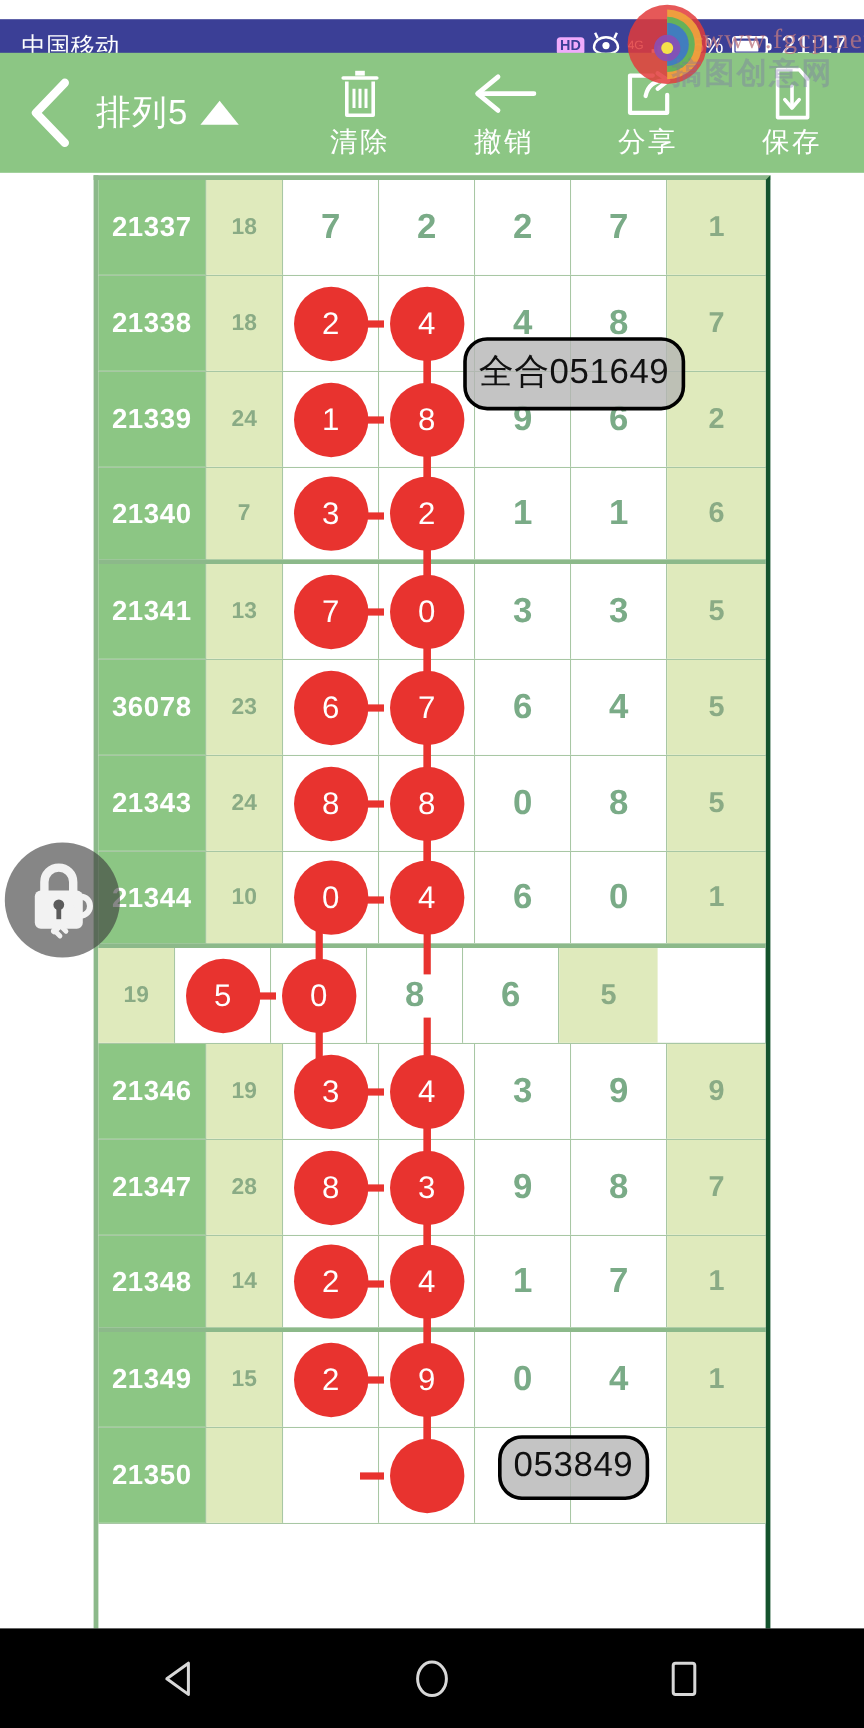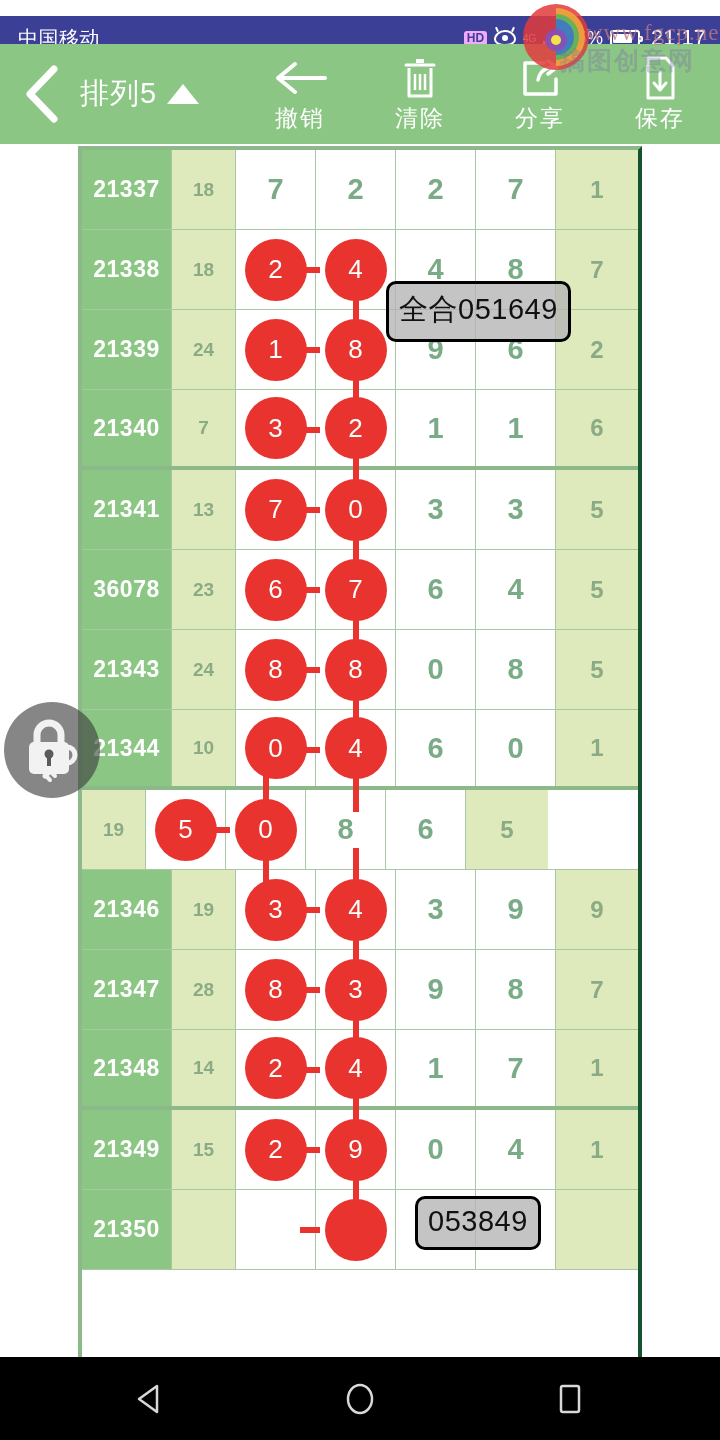--- a/index.html
+++ b/index.html
@@ -116,21 +116,21 @@
   .vdash{
     position:absolute; z-index:1;
     left:50%; margin-left:-3px; top:58px; width:6px; height:44px; background:#e8332f;
   }
   .vdash.top{ top:-22px; height:42px; }
 
   
   .tip{
     position:absolute; z-index:40;
     background:rgba(180,180,180,.78);
-    border:3px solid #000000; border-radius:10px;
+    border:3px solid #000000; border-radius:20px;
     color:#111111; font-size:29px; letter-spacing:.5px;
     padding:6px 10px 9px;
     white-space:nowrap;
   }
   #tip-allsum{ left:386px; top:281px; }
   #tip-next{ left:415px; top:1196px; }
 
   
   .floatlock{
     position:absolute; z-index:50; left:4px; top:702px;
@@ -198,40 +198,40 @@
   </div>
   <div class="title-wrap">
     <span class="title-txt">排列5</span>
     <span class="tri-up"></span>
   </div>
 
   <div class="tool-items">
 
     <div class="tool-btn">
       <span class="tool-ico">
-        <svg width="54" height="34" viewBox="0 0 54 34" aria-hidden="true">
-          <line x1="52" y1="17" x2="6" y2="17" stroke="#fff" stroke-width="4" stroke-linecap="round"></line>
-          <polyline points="22,3 5,17 22,31" fill="none" stroke="#fff" stroke-width="4" stroke-linecap="round" stroke-linejoin="round"></polyline>
-        </svg>
-      </span>
-      <span class="tool-lab">撤销</span>
-    </div>
-
-    <div class="tool-btn">
-      <span class="tool-ico">
         <svg width="38" height="44" viewBox="0 0 38 44" aria-hidden="true">
           <line x1="5" y1="9" x2="33" y2="9" stroke="#fff" stroke-width="3" stroke-linecap="round"></line>
           <rect x="15" y="3" width="8" height="4" fill="#fff"></rect>
           <path d="M8 12 L8 40 L30 40 L30 12" fill="none" stroke="#fff" stroke-width="3" stroke-linejoin="round"></path>
           <line x1="14" y1="18" x2="14" y2="34" stroke="#fff" stroke-width="2.5"></line>
           <line x1="19" y1="18" x2="19" y2="34" stroke="#fff" stroke-width="2.5"></line>
           <line x1="24" y1="18" x2="24" y2="34" stroke="#fff" stroke-width="2.5"></line>
         </svg>
       </span>
       <span class="tool-lab">清除</span>
+    </div>
+
+    <div class="tool-btn">
+      <span class="tool-ico">
+        <svg width="54" height="34" viewBox="0 0 54 34" aria-hidden="true">
+          <line x1="52" y1="17" x2="6" y2="17" stroke="#fff" stroke-width="4" stroke-linecap="round"></line>
+          <polyline points="22,3 5,17 22,31" fill="none" stroke="#fff" stroke-width="4" stroke-linecap="round" stroke-linejoin="round"></polyline>
+        </svg>
+      </span>
+      <span class="tool-lab">撤销</span>
     </div>
 
     <div class="tool-btn">
       <span class="tool-ico">
         <svg width="44" height="44" viewBox="0 0 44 44" aria-hidden="true">
           <path d="M26 7 L7 7 L7 38 L38 38 L38 23" fill="none" stroke="#fff" stroke-width="3.5" stroke-linecap="round" stroke-linejoin="round"></path>
           <path d="M20 24 C22 14 29 11 37 11" fill="none" stroke="#fff" stroke-width="3.5" stroke-linecap="round"></path>
           <polyline points="30,5 39,11 30,18" fill="none" stroke="#fff" stroke-width="3.5" stroke-linecap="round" stroke-linejoin="round"></polyline>
         </svg>
       </span>

